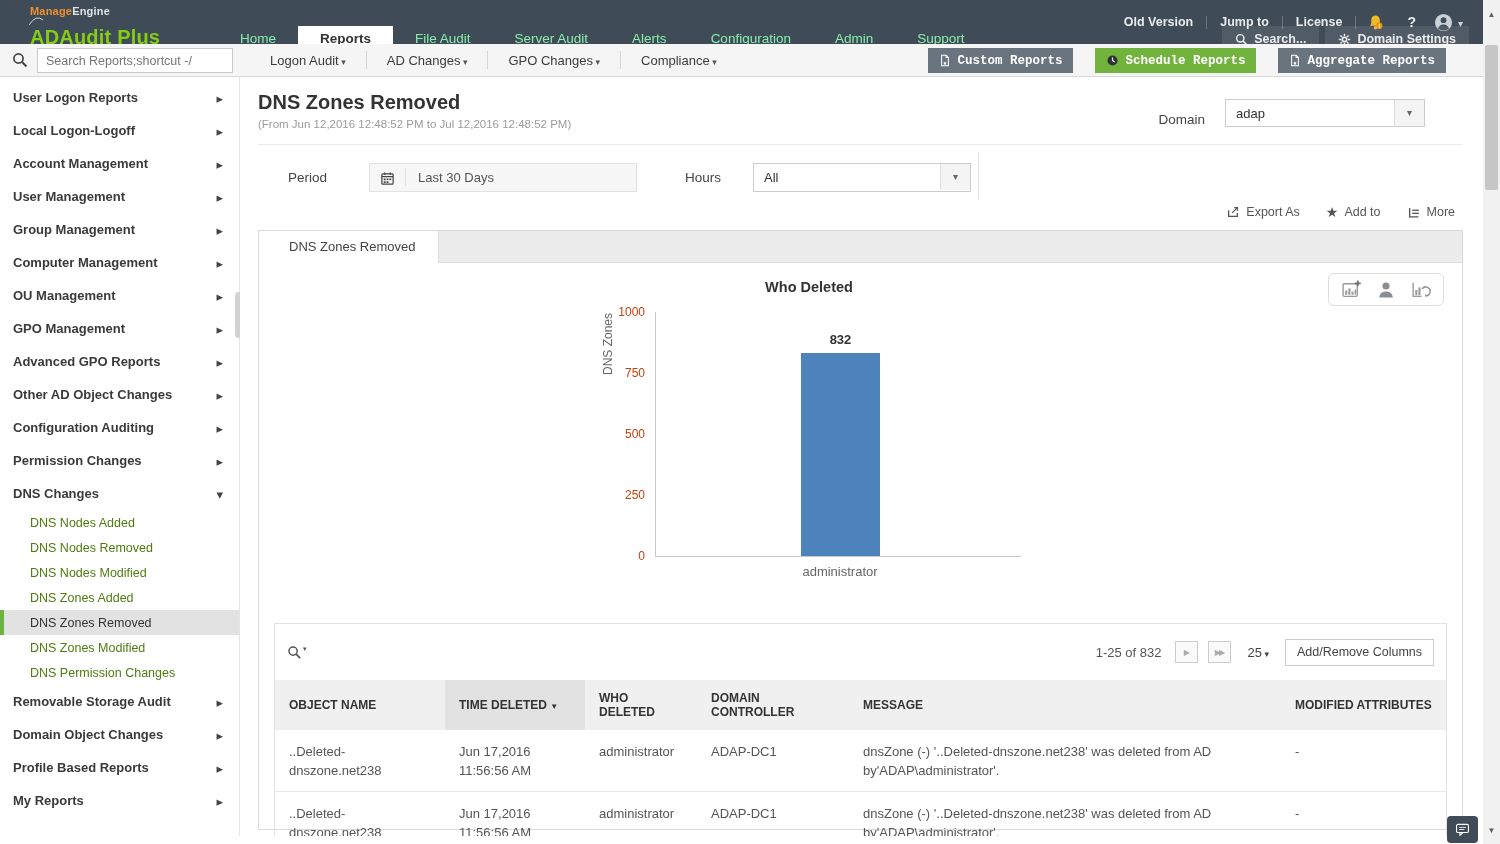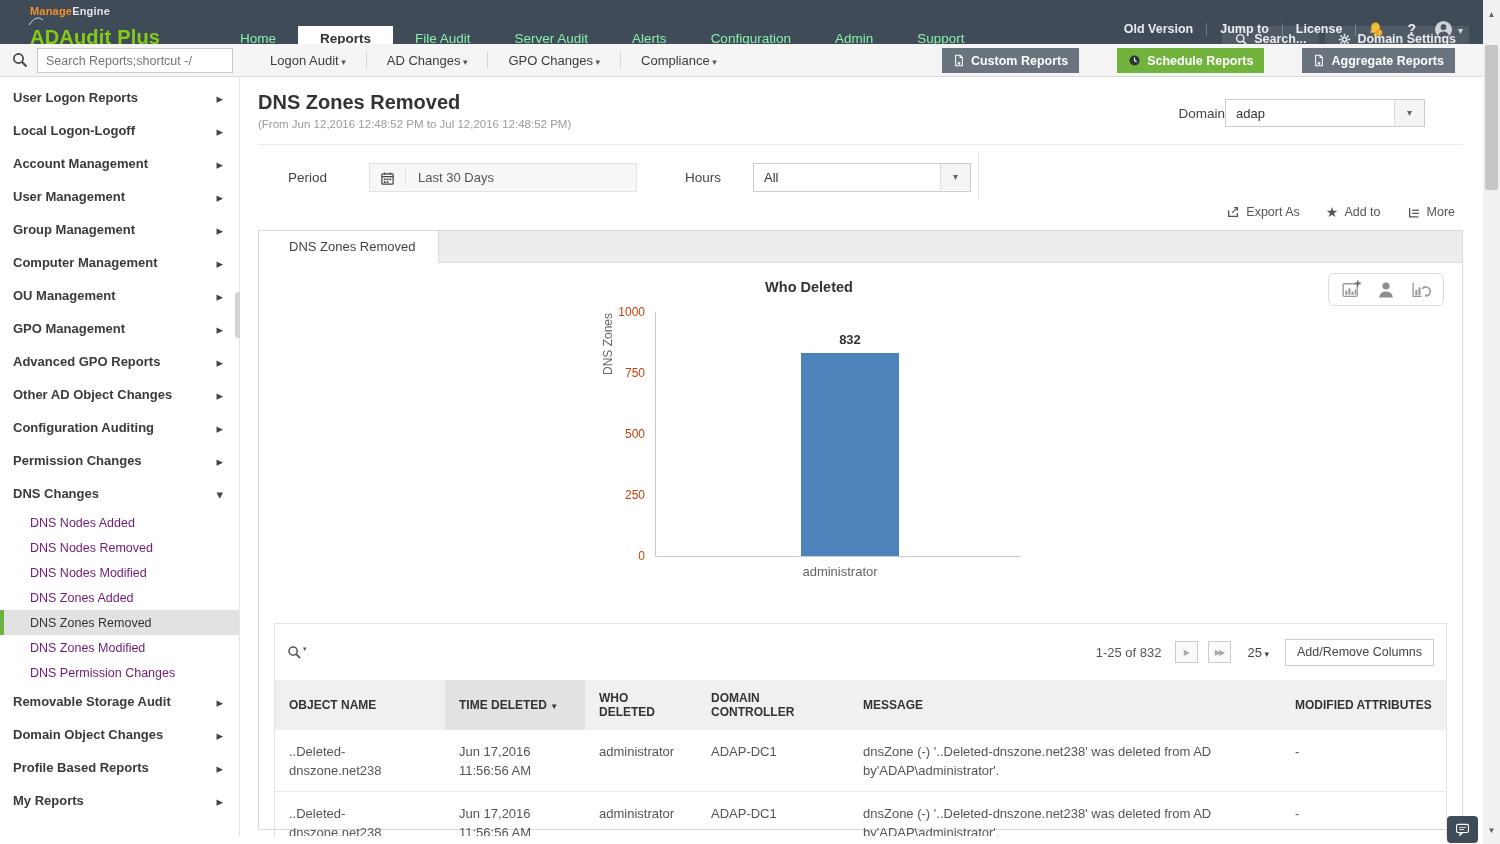--- a/index.html
+++ b/index.html
@@ -15,62 +15,62 @@
   .vscroll .thumb { position:absolute; left:2px; top:45px; width:13px; height:145px; background:#c6c6c6; border-radius:2px; }
 
   
   .app { position:absolute; left:0; top:0; width:1483px; height:844px; }
   .header { position:relative; width:100%; height:44px; background:#3f4b56; }
   .logo { position:absolute; left:30px; top:5px; width:200px; }
   .brand { font-size:11px; font-weight:bold; letter-spacing:.2px; }
   .brand .mg { color:#f08e2d; } .brand .en { color:#dfe3e6; }
   .brand svg { vertical-align:6px; margin-left:-2px; }
   .product { color:#84cc16; font-size:20px; font-weight:bold; margin-top:0px; letter-spacing:.2px; }
-  .hdr-top { position:absolute; right:14px; top:16px; height:26px; display:flex; align-items:center; gap:0; }
+  .hdr-top { position:absolute; right:14px; top:9px; height:26px; display:flex; align-items:center; gap:0; }
   .util { color:#e9ecee; font-size:12.5px; font-weight:bold; padding:0 13px; line-height:26px; cursor:pointer; }
   .util-sep { width:1px; height:13px; background:rgba(255,255,255,.25); }
   .hdr-ico { padding:0 11px; cursor:pointer; display:flex; align-items:center; }
   .help-btn { color:#e9ecee; font-size:14px; font-weight:bold; padding:0 12px; cursor:pointer; }
   .avatar-wrap { display:flex; align-items:center; gap:5px; padding:0 6px; cursor:pointer; }
   .caret-w::after { content:"▾"; color:#cfd4d8; font-size:10px; }
   .hdr-nav { position:absolute; left:218px; top:26px; height:26px; display:flex; }
   .nav-item { color:#86efac; font-size:13.5px; line-height:26px; padding:0 22px; cursor:pointer; white-space:nowrap; }
   .nav-item.active { background:#fff; color:#333; font-weight:bold; }
   .hdr-nav-right { position:absolute; right:14px; top:26px; height:26px; display:flex; gap:6px; }
   .hdr-btn { display:flex; align-items:center; gap:6px; background:rgba(255,255,255,.09); color:#e9ecee; font-size:12.5px; font-weight:bold; padding:0 13px; line-height:26px; cursor:pointer; }
 
   
   .subbar { position:relative; width:100%; height:33px; background:#f5f5f5; border-bottom:1px solid #d9d9d9; }
   .subbar .mag { position:absolute; left:12px; top:8px; color:#444; }
   .rep-search { position:absolute; left:37px; top:4px; width:196px; height:25px; border:1px solid #c9c9c9; background:#fff; font-family:"Liberation Sans",sans-serif; font-size:12.5px; color:#888; padding:0 8px; outline:none; }
   .submenus { position:absolute; left:250px; top:0; height:32px; display:flex; align-items:center; }
   .submenu { font-size:13px; color:#3c3c3c; padding:0 20px; cursor:pointer; white-space:nowrap; }
   .submenu::after { content:" ▾"; font-size:9px; color:#555; }
   .submenu-sep { width:1px; height:18px; background:#d7d7d7; }
-  .subbar-btns { position:absolute; right:28px; top:4px; display:flex; gap:38px; }
+  .subbar-btns { position:absolute; right:37px; top:4px; display:flex; gap:22px;font-family:Liberation Mono, monospace; }
   .sb-btn { display:flex; align-items:center; gap:6px; height:25px; padding:0 11px; font-size:12.5px; font-weight:bold; color:#fff; cursor:pointer; }
   .sb-btn.gray { background:#6a747e; }
   .sb-btn.green { background:#72b33e; }
 
   
   .cols { position:relative; display:flex; width:100%; height:759px; }
   .sidebar { position:relative; width:240px; height:100%; background:#fff; border-right:1px solid #e4e4e4; padding-top:4px; flex:none; }
   .side-item { display:flex; justify-content:space-between; align-items:center; padding:7.5px 16px 7.5px 13px; cursor:pointer; }
   .side-item .lbl { font-size:13px; font-weight:bold; color:#3a3a3a; }
   .chev-r::after { content:"▸"; color:#444; font-size:13px; }
   .chev-d::after { content:"▾"; color:#444; font-size:13px; }
-  .side-sub { padding:5.5px 16px 5.5px 30px; font-size:12.5px; color:#701a75; cursor:pointer; }
+  .side-sub { padding:5.5px 16px 5.5px 30px; font-size:12.5px; color:#4d7c0f; cursor:pointer; }
   .side-sub.sel { background:#e2e2e2; border-left:4px solid #6db33f; padding-left:26px; color:#333; }
   .side-handle { position:absolute; right:-3px; top:215px; width:7px; height:46px; background:#d2d2d2; border-radius:4px; cursor:pointer; }
 
   
   .main { position:relative; flex:1; padding:14px 20px 0 18px; background:#fff; overflow:hidden; }
   .rpt-title { font-size:20px; font-weight:bold; color:#333; }
   .rpt-sub { font-size:11.5px; color:#9b9b9b; margin-top:4px; }
-  .domain-row { position:absolute; right:58px; top:22px; display:flex; align-items:center; gap:0; }
+  .domain-row { position:absolute; right:58px; top:22px; display:flex; align-items:flex-end; gap:20px; }
   .domain-lbl { font-size:13.5px; color:#444; }
   .sel-box { display:flex; align-items:center; justify-content:space-between; width:200px; height:28px; border:1px solid #ccc; background:#fff; cursor:pointer; }
   .sel-box .val { font-size:13px; color:#333; padding-left:10px; }
   .sel-chev { width:30px; height:26px; background:#f4f4f4; border-left:1px solid #ddd; text-align:center; line-height:26px; color:#666; font-size:10px; }
   .sel-chev::after { content:"▾"; }
   .main hr.rule { border:none; border-top:1px solid #ececec; margin:14px 0 0 0; }
 
   .controls { position:relative; margin-top:17px; height:30px; display:flex; align-items:center;margin-left:30px; }
   .ctl-lbl { font-size:13.5px; color:#444; }
   .period-box { display:flex; align-items:center; margin-left:42px; width:268px; height:29px; background:#f7f7f7; border:1px solid #e2e2e2; cursor:pointer; }
@@ -90,21 +90,21 @@
 
   
   .chart-area { position:relative; height:360px; }
   .chart-title { position:absolute; left:360px; top:16px; width:380px; text-align:center; font-size:14.5px; font-weight:bold; color:#333; }
   .chart-tools { position:absolute; right:18px; top:10px; display:flex; gap:14px; border:1px solid #ddd; border-radius:6px; padding:5px 12px; background:#fff; }
   .ct-btn { cursor:pointer; display:flex; align-items:center; }
   .ylab { position:absolute; left:342px; top:112px; transform:rotate(-90deg); transform-origin:0 0; font-size:12px; color:#666; white-space:nowrap; }
   .yticks { position:absolute; left:322px; top:0; width:64px; }
   .ytick { position:absolute; right:0; width:64px; text-align:right; font-size:12px; color:#c2410c; }
   .plot { position:absolute; left:396px; top:49px; width:366px; height:245px; border-left:1px solid #c9c9c9; border-bottom:1px solid #c9c9c9; }
-  .bar-slot { position:absolute; left:145px; bottom:0; width:98px; height:100%; }
+  .bar-slot { position:absolute; left:145px; bottom:0; width:79px; height:100%; }
   .bar { position:absolute; bottom:0; left:0; width:100%; background:#4c83bb; }
   .bar-value { position:absolute; top:-21px; width:100%; text-align:center; font-size:13px; font-weight:bold; color:#333; }
   .x-cat { position:absolute; left:541px; top:301px; width:80px; text-align:center; font-size:13px; color:#666; }
 
   
   .table-section { margin:0 15px; border:1px solid #e2e2e2; border-bottom:none; }
   .tbl-toolbar { height:56px; display:flex; align-items:center; padding:0 12px; }
   .tbl-search { display:flex; align-items:flex-start; color:#555; cursor:pointer; }
   .tbl-search .mini-caret { font-size:7px; color:#555; margin-left:1px; }
   .tbl-pager { margin-left:auto; display:flex; align-items:center; gap:10px; }

